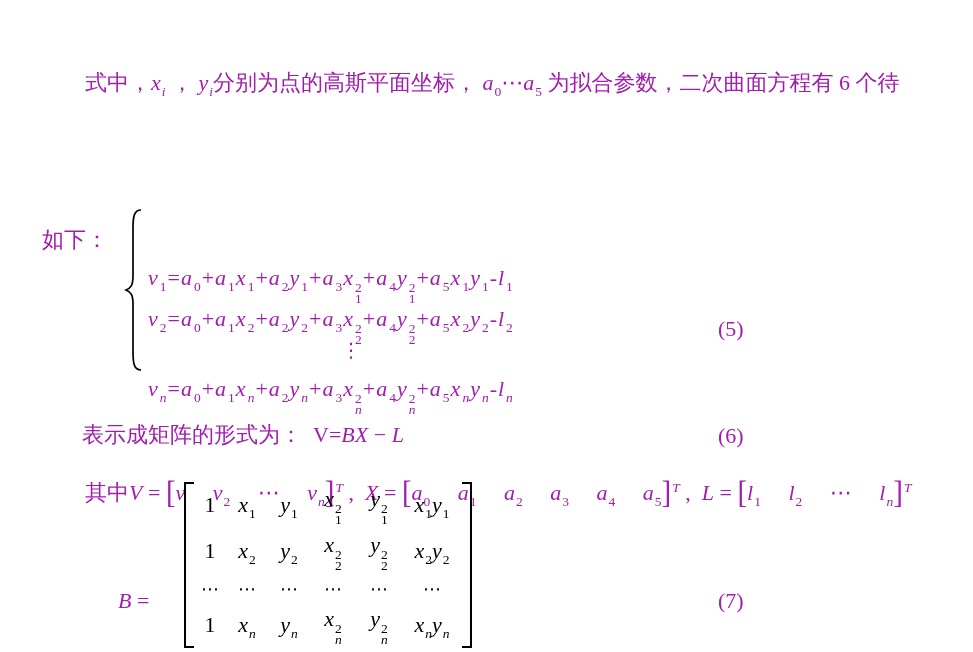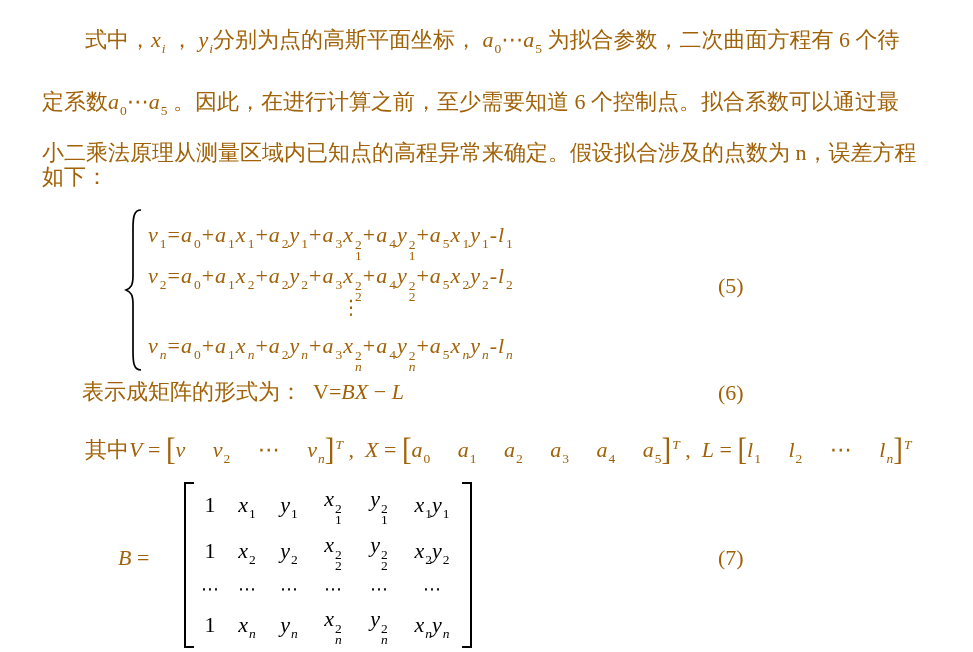--- a/index.html
+++ b/index.html
@@ -1,19 +1,19 @@
 <!DOCTYPE html>
 <html><head>
 <meta charset="utf-8">
 <style>
   html,body{margin:0;padding:0;background:#ffffff;}
   .page{position:relative;width:973px;height:652px;background:#ffffff;color:#000;
         font-family:"Liberation Serif","DejaVu Serif",serif;overflow:hidden;}
   .abs{position:absolute;}
-  .math{white-space:pre;font-size:22px;line-height:30px;color:#a16207;}
+  .math{white-space:pre;font-size:22px;line-height:30px;color:#a21caf;margin-top:43px;}
   .eqline{line-height:34px;letter-spacing:1px;text-align:center;}
   .it{font-style:italic;}
   .tk{display:inline;}
   .sb{font-size:13.5px;position:relative;top:6px;display:inline-block;margin-left:1px;}
   .sp{font-size:13.5px;position:relative;top:-8px;display:inline-block;margin-left:1px;}
   .stk{display:inline-flex;flex-direction:column;vertical-align:-7px;margin-left:1px;}
   .s2{display:block;height:11px;font-size:13.5px;line-height:11px;}
   .bb{font-size:29px;display:inline-block;transform:scaleY(1.08);line-height:22px;vertical-align:-2px;}
   .vdots{font-size:20px;line-height:26px;}
   .lbr{width:10px;border-left:2px solid #000;border-top:2px solid #000;border-bottom:2px solid #000;height:166px;box-sizing:border-box;}
@@ -24,23 +24,21 @@
   .mrow.dotsrow .tk{font-size:18px;}
   .mcell{font-size:22px;white-space:pre;}
   .bmx{display:flex;align-items:stretch;}
 </style>
 </head>
 <body>
 
 <div class="page">
 
   <div class="abs math" style="left:85px;top:25px;"><span class="tk"><span class="">式中，</span></span><span class="tk"><span class="it ">x</span><span class="sb it">i</span></span><span class="tk"><span class=""> ， </span></span><span class="tk"><span class="it ">y</span><span class="sb it">i</span></span><span class="tk"><span class="">分别为点的高斯平面坐标， </span></span><span class="tk"><span class="it ">a</span><span class="sb">0</span></span><span class="tk"><span class="">⋯</span></span><span class="tk"><span class="it ">a</span><span class="sb">5</span></span><span class="tk"><span class=""> 为拟合参数，二次曲面方程有 6 个待</span></span></div>
-  <div class="abs math" style="left:42px;top:87px;"><span class="tk"><span class="">定系数</span></span><span class="tk"><span class="it ">a</span><span class="sb">0</span></span><span class="tk"><span class="">⋯</span></span><span class="tk"><span class="it ">a</span><span class="sb">5</span></span><span class="tk"><span class=""> 。因此，在进行计算之前，至少需要知道 6 个控制点。拟合系数可以通过最</span></span></div>
-  <div class="abs math" style="left:42px;top:138px;"><span class="tk"><span class="">小二乘法原理从测量区域内已知点的高程异常来确定。假设拟合涉及的点数为 n，误差方程</span></span></div>
-  <div class="abs math" style="left:42px;top:162px;"><span class="tk"><span class="">如下：</span></span></div>
+  <div class="abs math" style="left:42px;top:182px;"><span class="tk"><span class="">如下：</span></span></div>
 
   <div class="abs" style="left:124px;top:208px;width:20px;height:164px;">
     <svg width="20" height="164" viewBox="0 0 20 164" xmlns="http://www.w3.org/2000/svg">
       <path d="M17 2 C10 2 9 9 9 20 L9 68 C9 77 7 80 2 82 C7 84 9 87 9 96 L9 144 C9 155 10 162 17 162" fill="none" stroke="#000" stroke-width="1.7"></path>
     </svg>
   </div>
   <div class="abs math eqline" style="left:148px;top:218px;"><span class="tk"><span class="it ">v</span><span class="sb">1</span></span><span class="tk"><span class="">=</span></span><span class="tk"><span class="it ">a</span><span class="sb">0</span></span><span class="tk"><span class="">+</span></span><span class="tk"><span class="it ">a</span><span class="sb">1</span></span><span class="tk"><span class="it ">x</span><span class="sb">1</span></span><span class="tk"><span class="">+</span></span><span class="tk"><span class="it ">a</span><span class="sb">2</span></span><span class="tk"><span class="it ">y</span><span class="sb">1</span></span><span class="tk"><span class="">+</span></span><span class="tk"><span class="it ">a</span><span class="sb">3</span></span><span class="tk"><span class="it ">x</span><span class="stk"><span class="s2">2</span><span class="s2">1</span></span></span><span class="tk"><span class="">+</span></span><span class="tk"><span class="it ">a</span><span class="sb">4</span></span><span class="tk"><span class="it ">y</span><span class="stk"><span class="s2">2</span><span class="s2">1</span></span></span><span class="tk"><span class="">+</span></span><span class="tk"><span class="it ">a</span><span class="sb">5</span></span><span class="tk"><span class="it ">x</span><span class="sb">1</span></span><span class="tk"><span class="it ">y</span><span class="sb">1</span></span><span class="tk"><span class="">-</span></span><span class="tk"><span class="it ">l</span><span class="sb">1</span></span></div>
   <div class="abs math eqline" style="left:148px;top:259px;"><span class="tk"><span class="it ">v</span><span class="sb">2</span></span><span class="tk"><span class="">=</span></span><span class="tk"><span class="it ">a</span><span class="sb">0</span></span><span class="tk"><span class="">+</span></span><span class="tk"><span class="it ">a</span><span class="sb">1</span></span><span class="tk"><span class="it ">x</span><span class="sb">2</span></span><span class="tk"><span class="">+</span></span><span class="tk"><span class="it ">a</span><span class="sb">2</span></span><span class="tk"><span class="it ">y</span><span class="sb">2</span></span><span class="tk"><span class="">+</span></span><span class="tk"><span class="it ">a</span><span class="sb">3</span></span><span class="tk"><span class="it ">x</span><span class="stk"><span class="s2">2</span><span class="s2">2</span></span></span><span class="tk"><span class="">+</span></span><span class="tk"><span class="it ">a</span><span class="sb">4</span></span><span class="tk"><span class="it ">y</span><span class="stk"><span class="s2">2</span><span class="s2">2</span></span></span><span class="tk"><span class="">+</span></span><span class="tk"><span class="it ">a</span><span class="sb">5</span></span><span class="tk"><span class="it ">x</span><span class="sb">2</span></span><span class="tk"><span class="it ">y</span><span class="sb">2</span></span><span class="tk"><span class="">-</span></span><span class="tk"><span class="it ">l</span><span class="sb">2</span></span></div>
   <div class="abs math vdots" style="left:341px;top:294px;">⋮</div>
   <div class="abs math eqline" style="left:148px;top:329px;"><span class="tk"><span class="it ">v</span><span class="sb it">n</span></span><span class="tk"><span class="">=</span></span><span class="tk"><span class="it ">a</span><span class="sb">0</span></span><span class="tk"><span class="">+</span></span><span class="tk"><span class="it ">a</span><span class="sb">1</span></span><span class="tk"><span class="it ">x</span><span class="sb it">n</span></span><span class="tk"><span class="">+</span></span><span class="tk"><span class="it ">a</span><span class="sb">2</span></span><span class="tk"><span class="it ">y</span><span class="sb it">n</span></span><span class="tk"><span class="">+</span></span><span class="tk"><span class="it ">a</span><span class="sb">3</span></span><span class="tk"><span class="it ">x</span><span class="stk"><span class="s2">2</span><span class="s2 it">n</span></span></span><span class="tk"><span class="">+</span></span><span class="tk"><span class="it ">a</span><span class="sb">4</span></span><span class="tk"><span class="it ">y</span><span class="stk"><span class="s2">2</span><span class="s2 it">n</span></span></span><span class="tk"><span class="">+</span></span><span class="tk"><span class="it ">a</span><span class="sb">5</span></span><span class="tk"><span class="it ">x</span><span class="sb it">n</span></span><span class="tk"><span class="it ">y</span><span class="sb it">n</span></span><span class="tk"><span class="">-</span></span><span class="tk"><span class="it ">l</span><span class="sb it">n</span></span></div>

